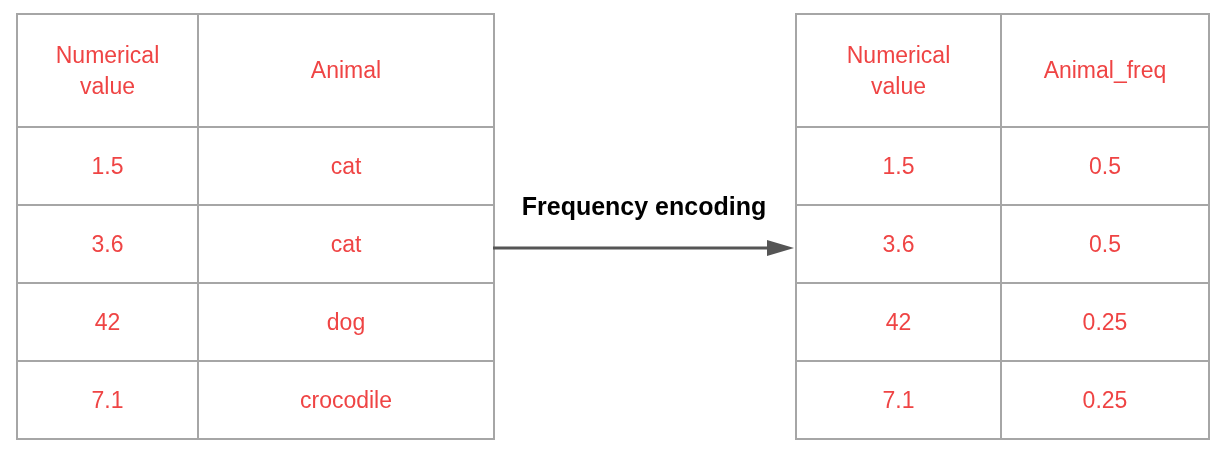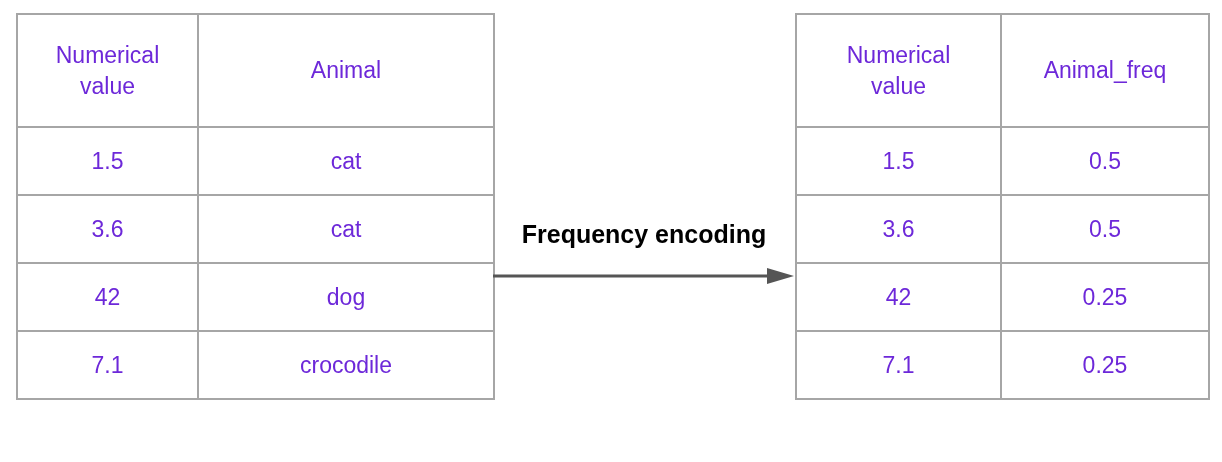--- a/index.html
+++ b/index.html
@@ -15,51 +15,50 @@
     height: 462px;
     background: #ffffff;
     overflow: hidden;
   }
   table.data-table {
     position: absolute;
     top: 13px;
     border-collapse: collapse;
     table-layout: fixed;
     font-size: 23px;
-    color: #6d28d9;
+    color: #ef4444;
     background: #ffffff;
   }
   table.data-table th,
   table.data-table td {
     border: 2px solid #a6a6a6;
     vertical-align: middle;
     padding: 0;
     font-weight: normal;
   }
   table.left-pos  { left: 16px; }
   table.right-pos { left: 795px; }
 
   thead tr { height: 113px; }
-  tbody tr { height: 68px; }
+  tbody tr { height: 78px; }
 
   th.hdr { text-align: center; line-height: 1.32; }
   th.hdr .wrap-narrow {
     display: inline-block;
     max-width: 125px; 
   }
   td.cell-num  { text-align: center; }
   td.cell-text { text-align: center; padding-left: 20px; }
 
   .arrow-group {
     position: absolute;
     left: 493px;
     top: 192px;
     width: 302px;
     height: 70px;
-    margin-top: 28px;
   }
   .arrow-label {
     position: absolute;
     left: 0;
     top: 0;
     width: 302px;
     text-align: center;
     font-size: 25px;
     font-weight: bold;
     white-space: nowrap;

